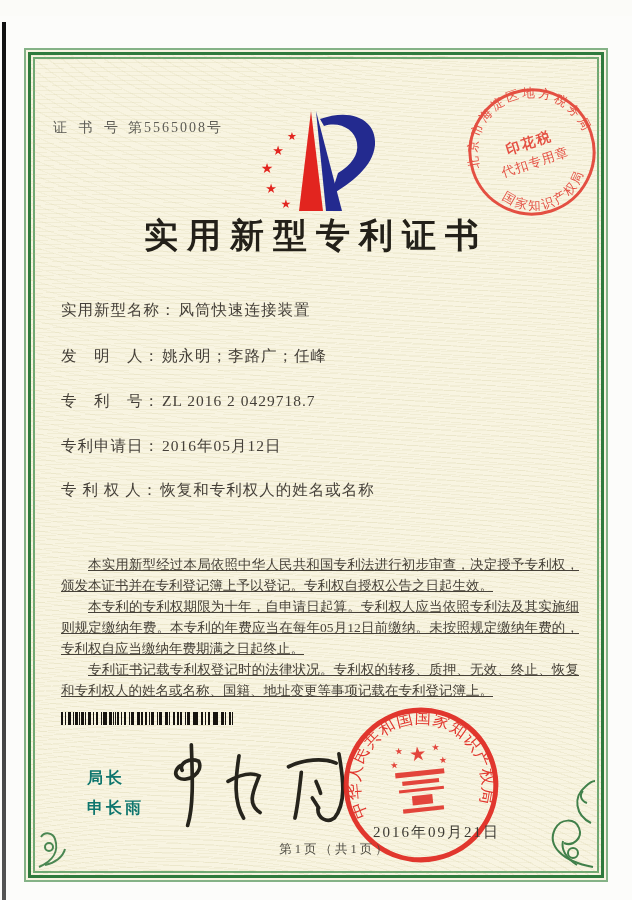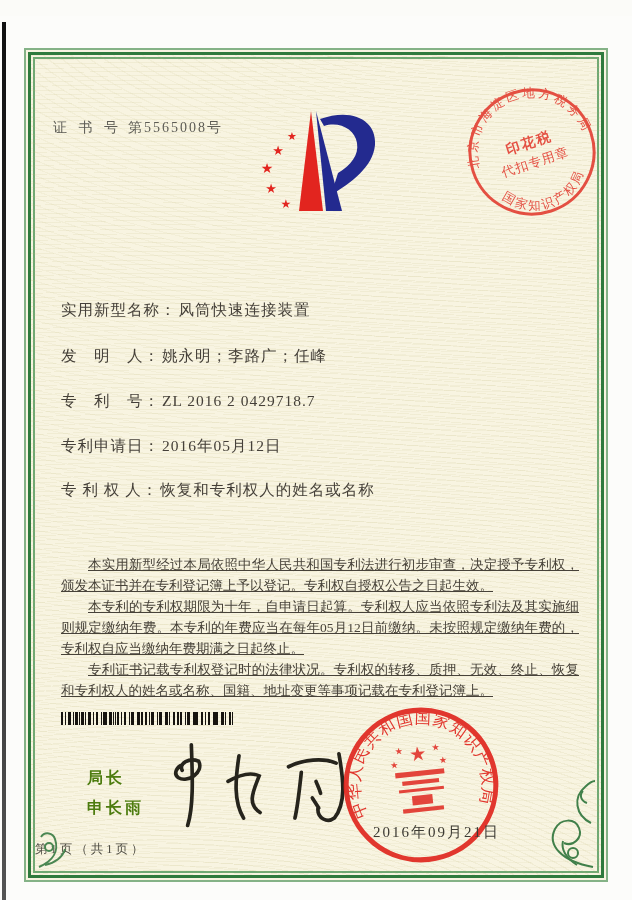--- a/index.html
+++ b/index.html
@@ -28,28 +28,28 @@
   .row .fvalue{margin-left:2px;}
   .r0{top:245px}.r1{top:291px}.r2{top:336px}.r3{top:381px}.r4{top:425px}.r5{top:477px}
   .body-text{position:absolute;left:30px;top:499px;width:518px;
     font-size:13.5px;line-height:21px;color:#474239;text-align:justify;}
   .body-text p{margin:0;text-indent:2em;text-decoration:underline;}
   .barcode{position:absolute;left:30px;top:657px;width:172px;height:13px;
     background-image:
       repeating-linear-gradient(90deg,#17140f 0 2px,transparent 2px 7px),
       repeating-linear-gradient(90deg,#17140f 0 1px,transparent 1px 4px),
       repeating-linear-gradient(90deg,#17140f 0 1px,transparent 1px 9px);}
-  .director{position:absolute;left:56px;top:708px;font-size:16px;color:#4d7c0f;
+  .director{position:absolute;left:56px;top:708px;font-size:16px;color:#0f766e;
     letter-spacing:3px;line-height:30px;font-weight:600;}
   .sig{position:absolute;left:120px;top:676px;width:220px;height:110px;}
   .seal-bottom{position:absolute;left:308px;top:648px;width:164px;height:164px;
     transform:rotate(-6deg);opacity:.92;}
   .seal-date{position:absolute;left:342px;top:768px;font-size:15px;color:#3c3a33;
     letter-spacing:2px;font-weight:500;}
-  .footer{position:absolute;left:4px;top:786px;width:576px;
+  .footer{position:absolute;left:16px;top:786px;width:576px;text-align:center;
     font-size:12.5px;color:#4c4a41;letter-spacing:3px;}
   .corner-r{position:absolute;right:4px;bottom:4px;}
   .corner-l{position:absolute;left:4px;bottom:4px;}
   svg{display:block}
 </style>
 </head>
 <body>
 
 <div class="scan">
   <div class="edge-left"></div>
@@ -86,20 +86,21 @@
           <textPath href="#arcTop" startOffset="50%">北京市海淀区地方税务局</textPath>
         </text>
         <text font-size="12.5" fill="#e23a2e" letter-spacing="2" text-anchor="middle">
           <textPath href="#arcBot" startOffset="50%">国家知识产权局</textPath>
         </text>
         <text x="75" y="70" font-size="14" font-weight="bold" fill="#e23a2e" text-anchor="middle" letter-spacing="2">印花税</text>
         <text x="75" y="90" font-size="13" fill="#e23a2e" text-anchor="middle" letter-spacing="1">代扣专用章</text>
       </svg>
     </div>
 
+    <h1 class="title">实用新型专利证书</h1>
 
     <div class="row r0">
       <span class="flabel">实用新型名称：</span><span class="fvalue">风筒快速连接装置</span>
     </div>
     <div class="row r1">
       <span class="flabel">发　明　人：</span><span class="fvalue">姚永明；李路广；任峰</span>
     </div>
     <div class="row r2">
       <span class="flabel">专　利　号：</span><span class="fvalue">ZL 2016 2 0429718.7</span>
     </div>

